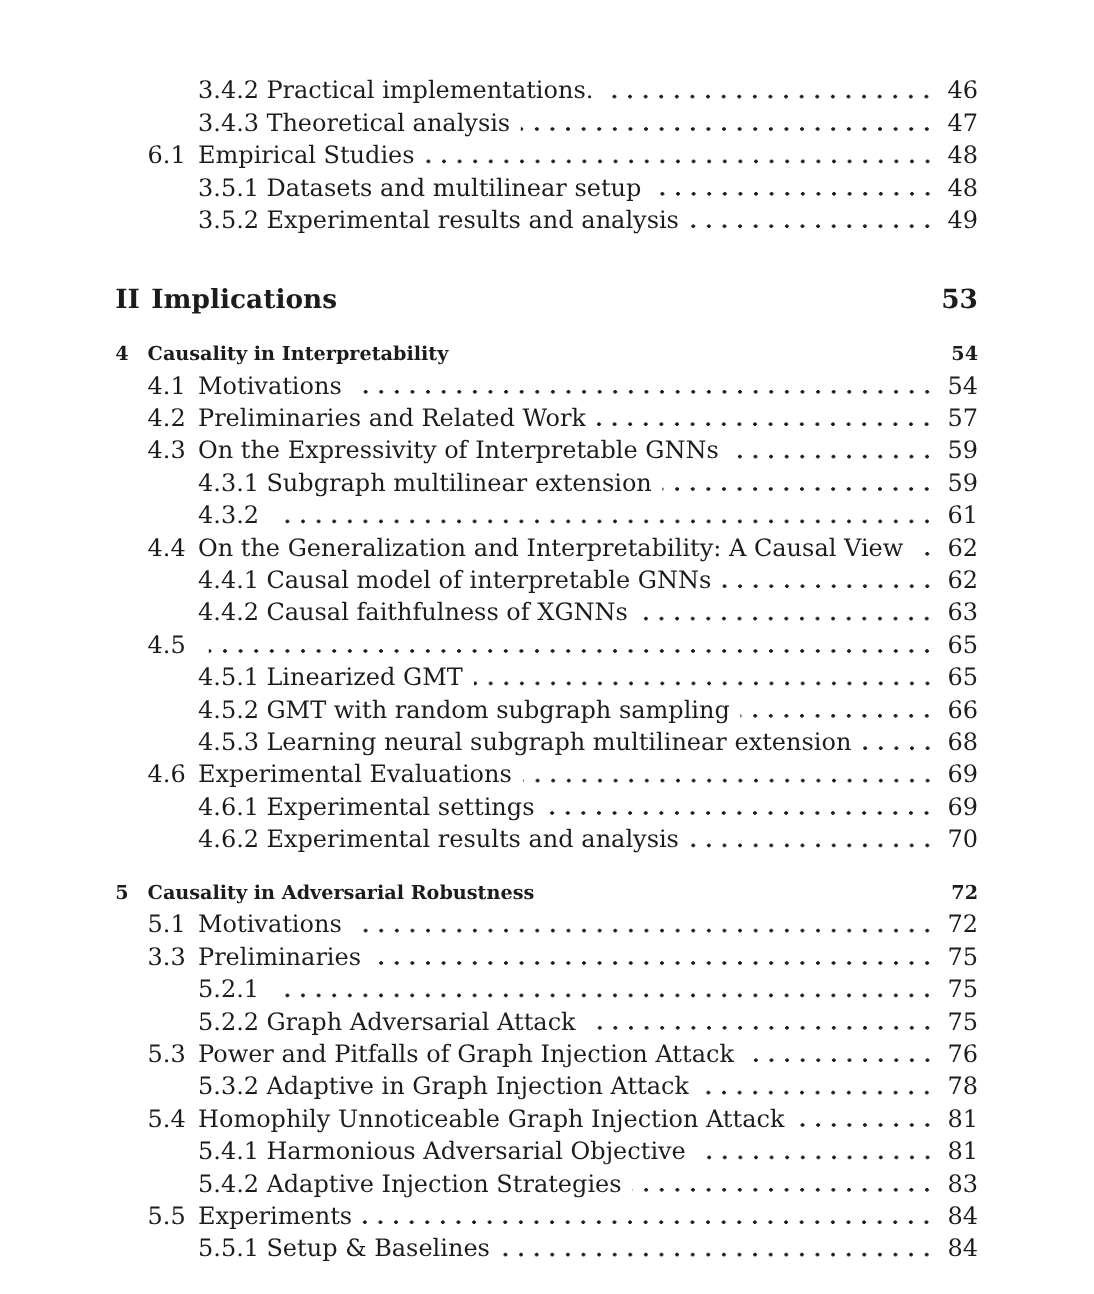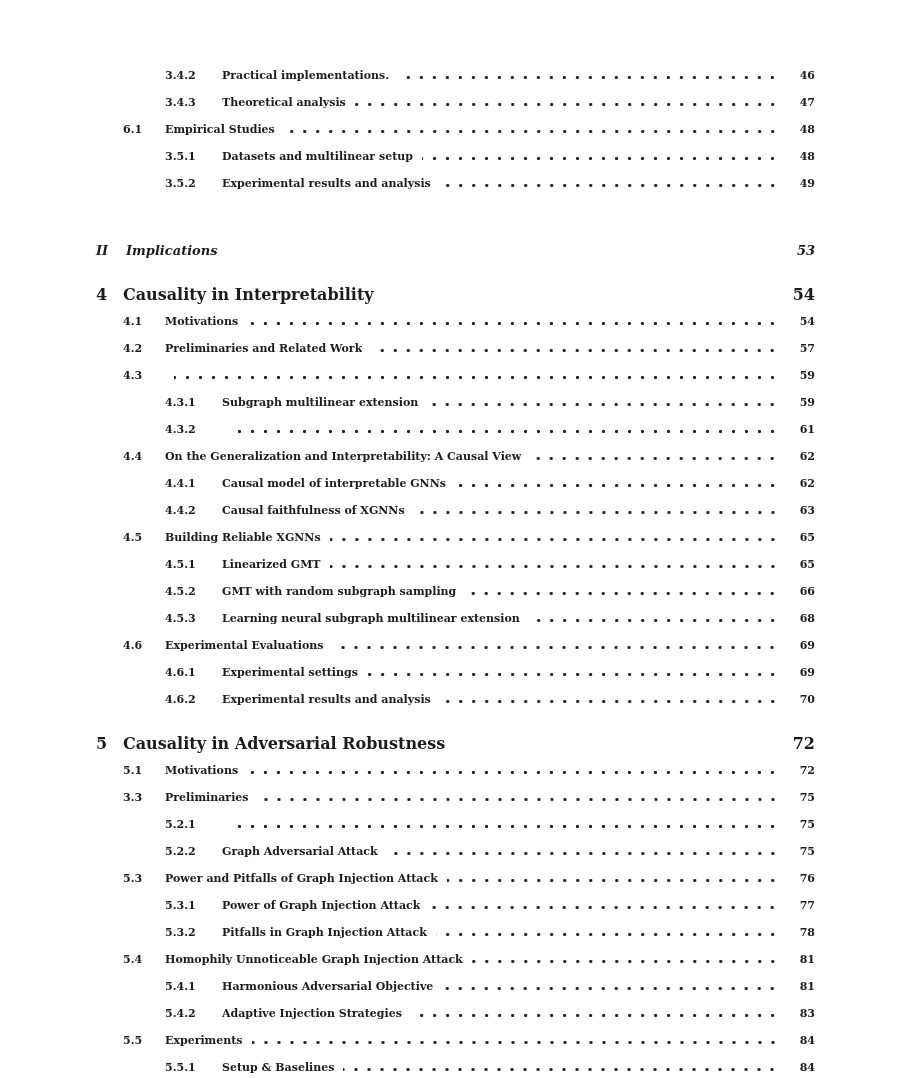--- a/index.html
+++ b/index.html
@@ -18,23 +18,22 @@
   .toc-container {
     position: absolute;
     left: 96px;
     right: 97px;
     top: 62px;
   }
   .toc-row {
     display: flex;
     align-items: baseline;
     line-height: 27px;
-    font-size: 11px;
+    font-size: 20px;
     white-space: nowrap;
-    font-weight: bold;
   }
   .toc-row .num {
     flex: 0 0 auto;
     display: inline-block;
   }
   .toc-row .title {
     flex: 0 1 auto;
     overflow: hidden;
   }
   .toc-row .leader {
@@ -51,23 +50,22 @@
     background-image: none;
   }
   .toc-row .page {
     flex: 0 0 auto;
     min-width: 26px;
     text-align: right;
   }
   
   .level-part {
     font-weight: bold;
-    font-size: 13px;
+    font-size: 22px;
     margin-top: 40px;
-    font-style: italic;
   }
   .level-part .num { width: 30px; }
   
   .level-chapter {
     font-weight: bold;
     font-size: 16px;
     margin-top: 17px;
   }
   .level-chapter .num { width: 27px; }
   
@@ -134,20 +132,21 @@
     <span class="page">54</span>
   </div>
     <div class="toc-row level-section">
     <span class="num">4.2</span>
     <span class="title">Preliminaries and Related Work</span>
     <span class="leader"></span>
     <span class="page">57</span>
   </div>
     <div class="toc-row level-section">
     <span class="num">4.3</span>
+    <span class="title">On the Expressivity of Interpretable GNNs</span>
     <span class="leader"></span>
     <span class="page">59</span>
   </div>
     <div class="toc-row level-subsection">
     <span class="num">4.3.1</span>
     <span class="title">Subgraph multilinear extension</span>
     <span class="leader"></span>
     <span class="page">59</span>
   </div>
     <div class="toc-row level-subsection">
@@ -168,21 +167,20 @@
     <span class="page">62</span>
   </div>
     <div class="toc-row level-subsection">
     <span class="num">4.4.2</span>
     <span class="title">Causal faithfulness of XGNNs</span>
     <span class="leader"></span>
     <span class="page">63</span>
   </div>
     <div class="toc-row level-section">
     <span class="num">4.5</span>
-    <span class="title">Building Reliable XGNNs</span>
     <span class="leader"></span>
     <span class="page">65</span>
   </div>
     <div class="toc-row level-subsection">
     <span class="num">4.5.1</span>
     <span class="title">Linearized GMT</span>
     <span class="leader"></span>
     <span class="page">65</span>
   </div>
     <div class="toc-row level-subsection">
@@ -244,28 +242,22 @@
     <span class="leader"></span>
     <span class="page">75</span>
   </div>
     <div class="toc-row level-section">
     <span class="num">5.3</span>
     <span class="title">Power and Pitfalls of Graph Injection Attack</span>
     <span class="leader"></span>
     <span class="page">76</span>
   </div>
     <div class="toc-row level-subsection">
-    <span class="num">5.3.1</span>
-    <span class="title">Power of Graph Injection Attack</span>
-    <span class="leader"></span>
-    <span class="page">77</span>
-  </div>
-    <div class="toc-row level-subsection">
     <span class="num">5.3.2</span>
-    <span class="title">Pitfalls in Graph Injection Attack</span>
+    <span class="title">Adaptive in Graph Injection Attack</span>
     <span class="leader"></span>
     <span class="page">78</span>
   </div>
     <div class="toc-row level-section">
     <span class="num">5.4</span>
     <span class="title">Homophily Unnoticeable Graph Injection Attack</span>
     <span class="leader"></span>
     <span class="page">81</span>
   </div>
     <div class="toc-row level-subsection">

